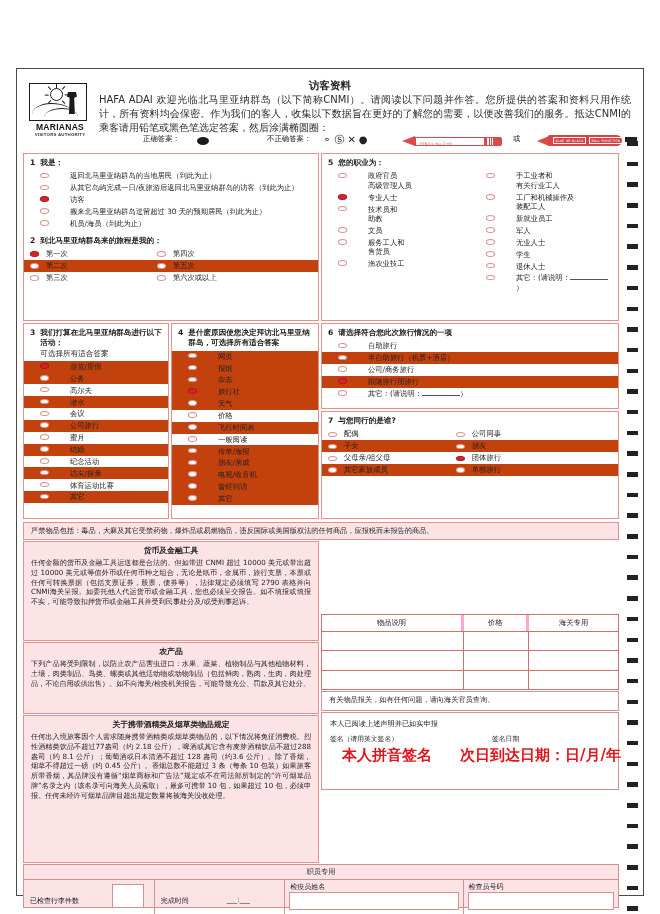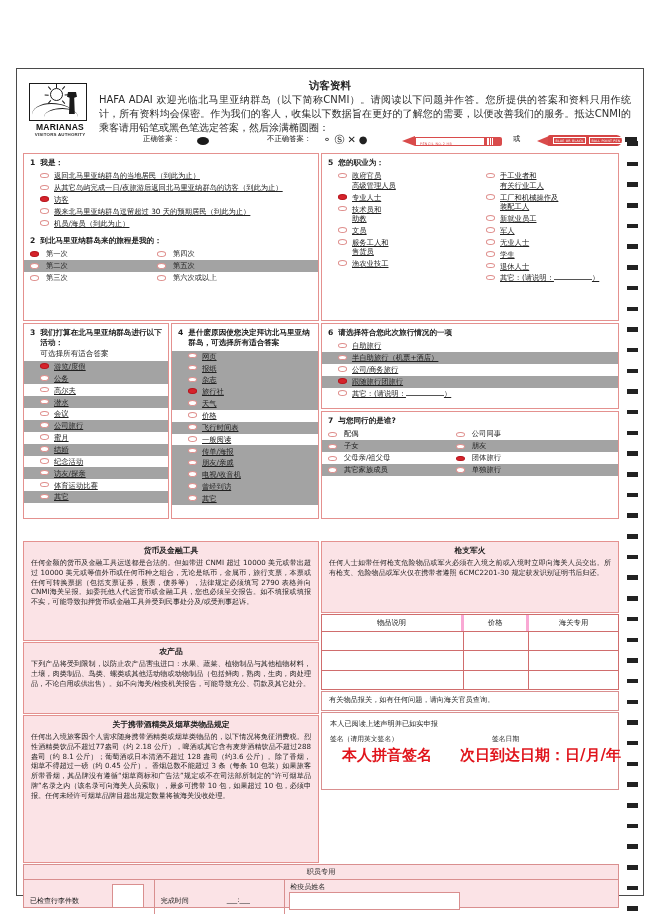--- a/index.html
+++ b/index.html
@@ -69,24 +69,24 @@
   .edgemarks i { display:block; width:11px; height:4.5px; background:#222; margin:0 0 16.2px 0;}
 
   
   .qbox { position:absolute; border:1px solid #e4918f; background:#fff; }
   .qnum { font-size:7.6px; font-weight:700; color:#1d1d1d; font-family:"DejaVu Sans",sans-serif;}
   .qtitle { font-size:7.6px; font-weight:700; color:#1d1d1d; font-family:"DejaVu Sans",sans-serif; line-height:1.35;}
   .qhead { display:flex; gap:5px; padding:4px 6px 2px 6px;}
 
   .opt { display:flex; align-items:flex-start; gap:5px; font-size:7.3px; color:#222;
          font-family:"DejaVu Sans",sans-serif; line-height:1.3; padding:1.2px 6px 1.2px 16px; position:relative;}
-  .opt.band { background:#a3a3a3; }
+  .opt.band { background:#c2410c; }
   .bub { position:absolute; left:16px; top:2.4px; width:9px; height:5.6px; border-radius:50%; border:1px solid #df8f8d; background:#fff;}
   .opt.sel .bub { background:#d5232b; border-color:#b5141c; }
-  .opt .tx { margin-left:14px;text-decoration:underline; }
+  .opt .tx { margin-left:30px; }
 
   .twocol { display:flex; }
   .twocol > div { flex:1; }
 
   .blank { display:inline-block; border-bottom:.8px solid #555; width:38px; height:6px; }
 
   
   .tbox { position:absolute; border:1px solid #e4918f; background:#fbe3e6; }
   .tbox.white { background:#fff; }
   .thead { text-align:center; font-size:7.8px; font-weight:700; color:#1d1d1d; padding:3px 0 2px; font-family:"DejaVu Sans",sans-serif;}
@@ -499,40 +499,39 @@
             <span style="position: relative; display: inline-block; width: 44%; padding-left: 16px;"><span class="bub" style="left: 0px; background: rgb(255, 255, 255); border-color: rgb(223, 143, 141);"></span><span>父母亲/祖父母</span></span>
             <span style="position: relative; display: inline-block; width: 56%; padding-left: 16px;"><span class="bub" style="left: 0px; background: rgb(213, 35, 43); border-color: rgb(181, 20, 28);"></span><span>团体旅行</span></span>
           </div>
           <div class="opt band" style="padding: 1.2px 6px; position: relative;">
             <span style="position: relative; display: inline-block; width: 44%; padding-left: 16px;"><span class="bub" style="left: 0px; background: rgb(255, 255, 255); border-color: rgb(223, 143, 141);"></span><span>其它家族成员</span></span>
             <span style="position: relative; display: inline-block; width: 56%; padding-left: 16px;"><span class="bub" style="left: 0px; background: rgb(255, 255, 255); border-color: rgb(223, 143, 141);"></span><span>单独旅行</span></span>
           </div>
         </div>
     </div>
 
+    <div class="tbox" style="left:6px;top:453px;width:596px;height:18px;">
+      <div class="oneline">严禁物品包括：毒品，大麻及其它受禁药物，爆炸品或易燃物品，违反国际或美国版权法的任何商品，应报税而未报告的商品。</div>
+    </div>
 
     <div class="tbox" style="left:6px;top:472px;width:296px;height:100px;">
       <div class="thead">货币及金融工具</div>
       <div class="tbody">任何金额的货币及金融工具运送都是合法的。但如带进 CNMI 超过 10000 美元或带出超过 10000 美元或等值外币或任何币种之组合，无论是纸币，金属币，旅行支票，本票或任何可转换票据（包括支票证券，股票，债券等），法律规定必须填写 2790 表格并向CNMI海关呈报。如委托他人代运货币或金融工具，您也必须呈交报告。如不填报或填报不实，可能导致扣押货币或金融工具并受到民事处分及/或受刑事起诉。</div>
     </div>
 
     <div class="tbox" style="left:6px;top:573px;width:296px;height:72px;">
       <div class="thead">农产品</div>
       <div class="tbody">下列产品将受到限制，以防止农产品害虫进口：水果、蔬菜、植物制品与其他植物材料，土壤，肉类制品、鸟类、螺类或其他活动物或动物制品（包括鲜肉，熟肉，生肉，肉处理品，不论自用或供出售）。如不向海关/检疫机关报告，可能导致充公、罚款及其它处分。</div>
     </div>
 
     <div class="tbox" style="left:6px;top:646px;width:296px;height:148px;">
       <div class="thead">关于携带酒精类及烟草类物品规定</div>
       <div class="tbody">任何出入境旅客因个人需求随身携带酒精类或烟草类物品的，以下情况将免征消费税。烈性酒精类饮品不超过77盎司（约 2.18 公斤），啤酒或其它含有麦芽酒精饮品不超过288盎司（约 8.1 公斤）；葡萄酒或日本清酒不超过 128 盎司（约3.6 公斤）。除了香烟，烟草不得超过一磅（约 0.45 公斤）。香烟总数不能超过 3 条（每条 10 包装）如果旅客所带香烟，其品牌没有遵循“烟草商标和广告法”规定或不在司法部所制定的“许可烟草品牌”名录之内（该名录可向海关人员索取），最多可携带 10 包，如果超过 10 包，必须申报。任何未经许可烟草品牌目超出规定数量将被海关没收处理。</div>
     </div>
 
-    <div class="tbox" style="left:304px;top:472px;width:298px;height:72px;">
-      <div class="thead">枪支军火</div>
-      <div class="tbody">任何人士如带任何枪支危险物品或军火必须在入境之前或入境时立即向海关人员交出。所有枪支、危险物品或军火仅在携带者遵照 6CMC2201-30 规定获发识别证明书后归还。</div>
-    </div>
 
     <div class="gtable" style="left:304px;top:545px;width:298px;height:76px;">
       <div class="hrow">
         <div class="c1">物品说明</div>
         <div class="c2">价格</div>
         <div class="c3">海关专用</div>
       </div>
       <div class="brow">
           <div class="c1"></div>
           <div class="c2"></div>
@@ -570,17 +569,21 @@
           <span class="wfield" style="left:88px;top:4px;width:32px;height:24px;"></span>
         </div>
         <div class="cell" style="width:22%;">
           <span style="position:absolute;left:6px;top:16px;">完成时间</span>
           <span style="position:absolute;left:72px;top:16px;">___:___</span>
         </div>
         <div class="cell" style="width:30%;">
           <span style="position:absolute;left:5px;top:2px;">检疫员姓名</span>
           <span class="wfield" style="left:4px;top:12px;right:4px;height:18px;"></span>
         </div>
+        <div class="cell" style="width:26%;">
+          <span style="position:absolute;left:5px;top:2px;">检查员号码</span>
+          <span class="wfield" style="left:4px;top:12px;right:4px;height:18px;"></span>
+        </div>
       </div>
     </div>
 
   </div>
 </div>
 
 </body></html>

